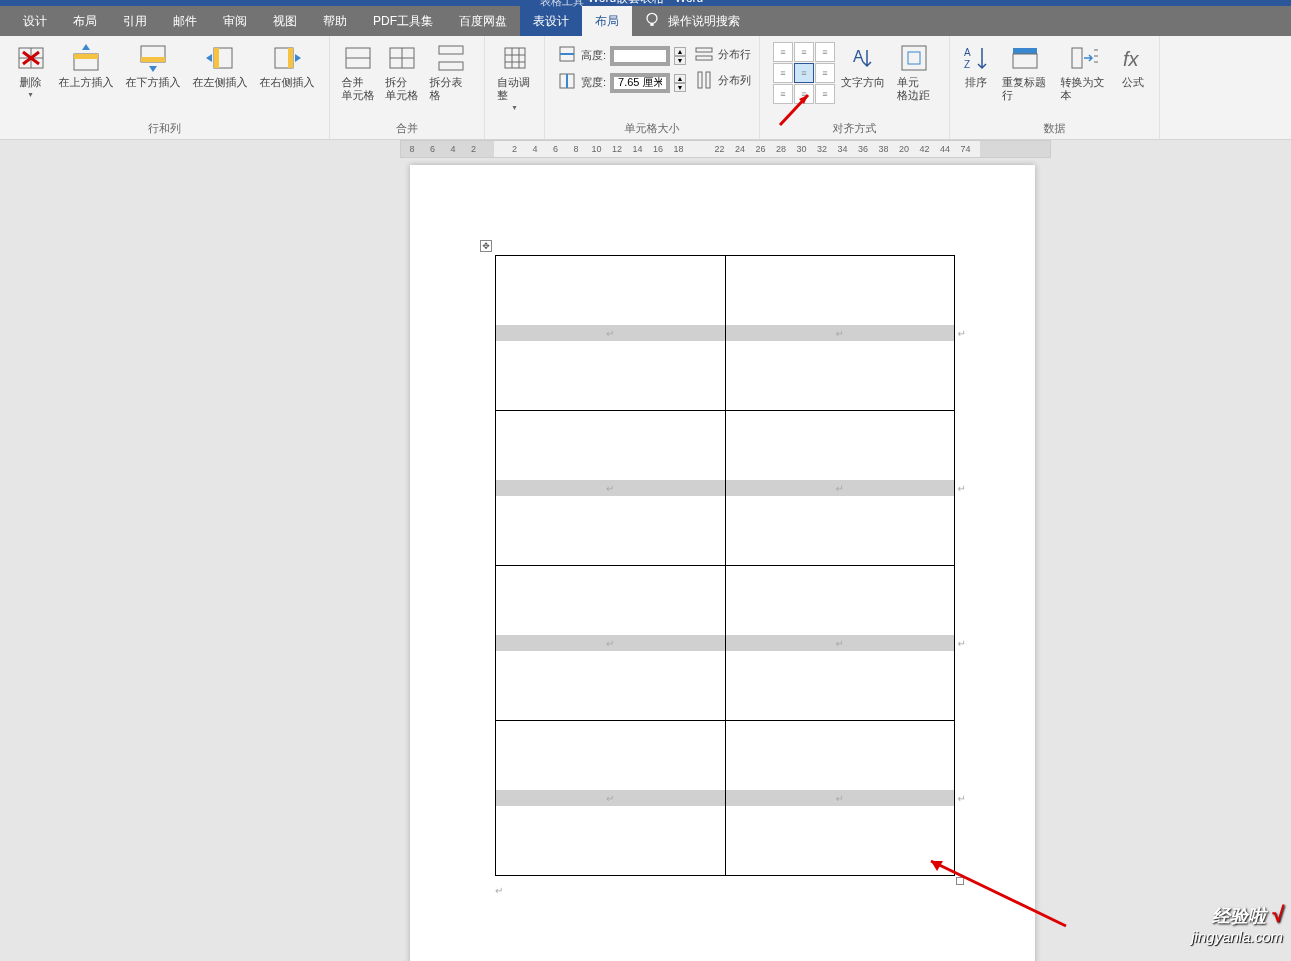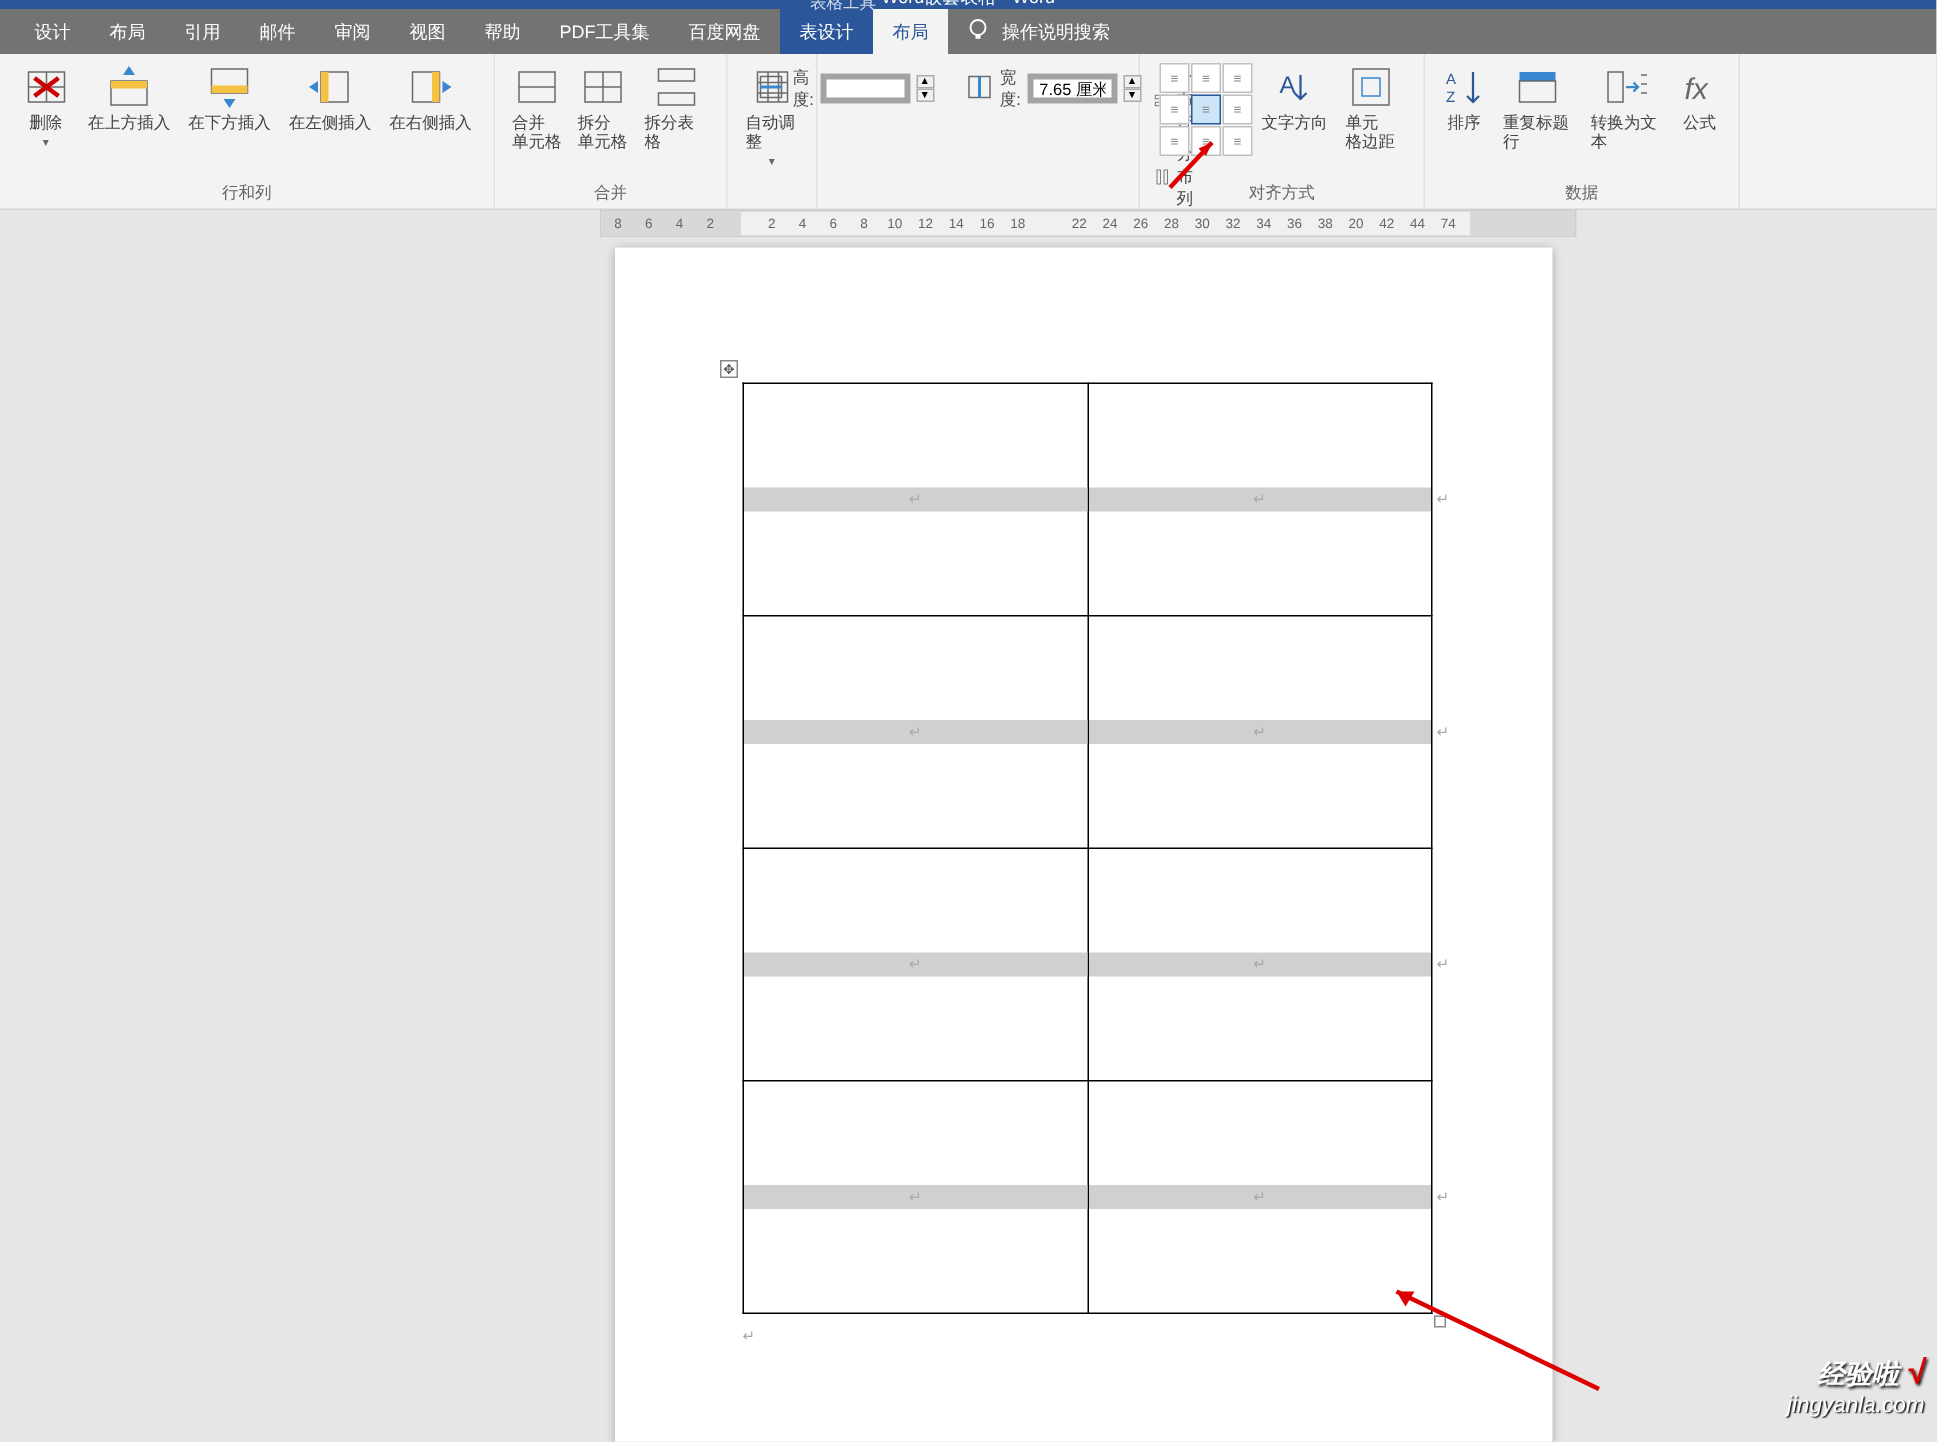--- a/index.html
+++ b/index.html
@@ -22,21 +22,21 @@
   .ribbon { background: #f3f3f3; height: 104px; border-bottom: 1px solid #d4d4d4; display: flex; }
   .group { border-right: 1px solid #e1e1e1; display: flex; flex-direction: column; align-items: center; padding: 4px 6px 0 6px; position: relative; }
   .group-content { display: flex; align-items: flex-start; flex: 1; }
   .group-label { font-size: 11px; color: #666; padding: 3px 0; text-align: center; width: 100%; position: relative; }
   
   .big-btn { display: flex; flex-direction: column; align-items: center; padding: 2px 6px; min-width: 40px; cursor: pointer; }
   .big-btn .icon { width: 32px; height: 32px; display: flex; align-items: center; justify-content: center; margin-bottom: 2px; }
   .big-btn .label { font-size: 11px; line-height: 13px; color: #444; }
   .dropdown-arrow { font-size: 8px; color: #666; margin-top: 1px; }
 
-  .cell-size-rows { display: flex; flex-direction: row; gap: 20px; padding-top: 4px; margin-left: 4px;}
+  .cell-size-rows { display: flex; flex-direction: column; gap: 4px; padding-top: 4px; margin-left: 4px;}
   .cell-size-row { display: flex; align-items: center; gap: 4px; }
   .cell-size-row .lbl { font-size: 11px; color: #444; }
   .cell-size-row input { width: 60px; height: 20px; font-size: 11px; padding: 0 4px; border: 4px solid #a3a3a3; background:#fff; }
   .cell-size-row .spin { display:flex; flex-direction:column; }
   .cell-size-row .spin span { font-size:7px; line-height:7px; border:1px solid #ababab; width:12px; text-align:center; background:#f0f0f0; cursor:pointer;}
   
   .dist-col { display:flex; flex-direction:column; gap:6px; padding-top:4px; margin-left:8px;}
   .dist-row { display:flex; align-items:center; gap:4px; font-size:11px; color:#444; cursor:pointer;}
 
   .align-grid { display: grid; grid-template-columns: repeat(3, 20px); grid-template-rows: repeat(3, 20px); gap: 1px; padding-top: 2px; }

